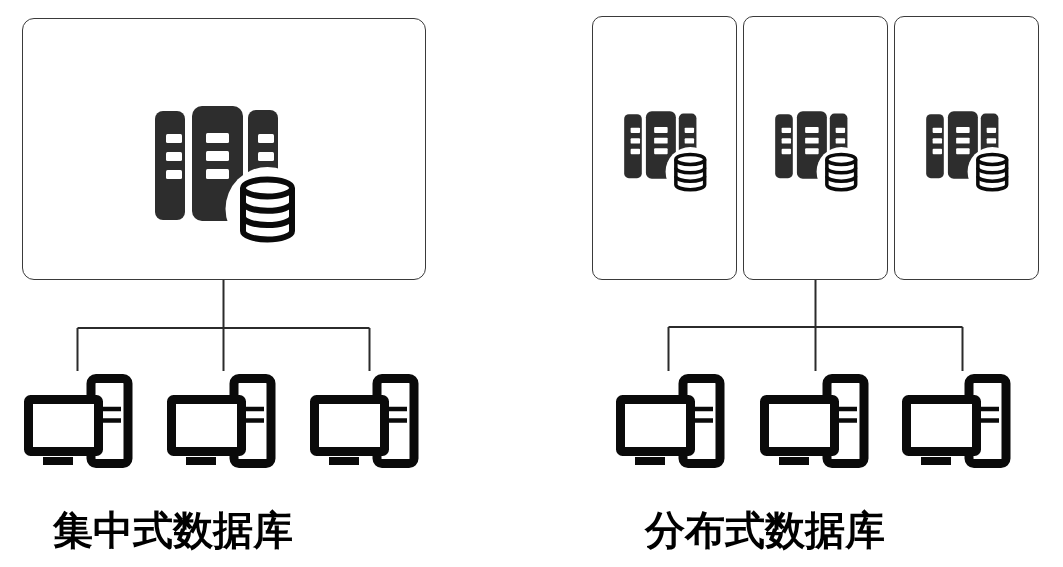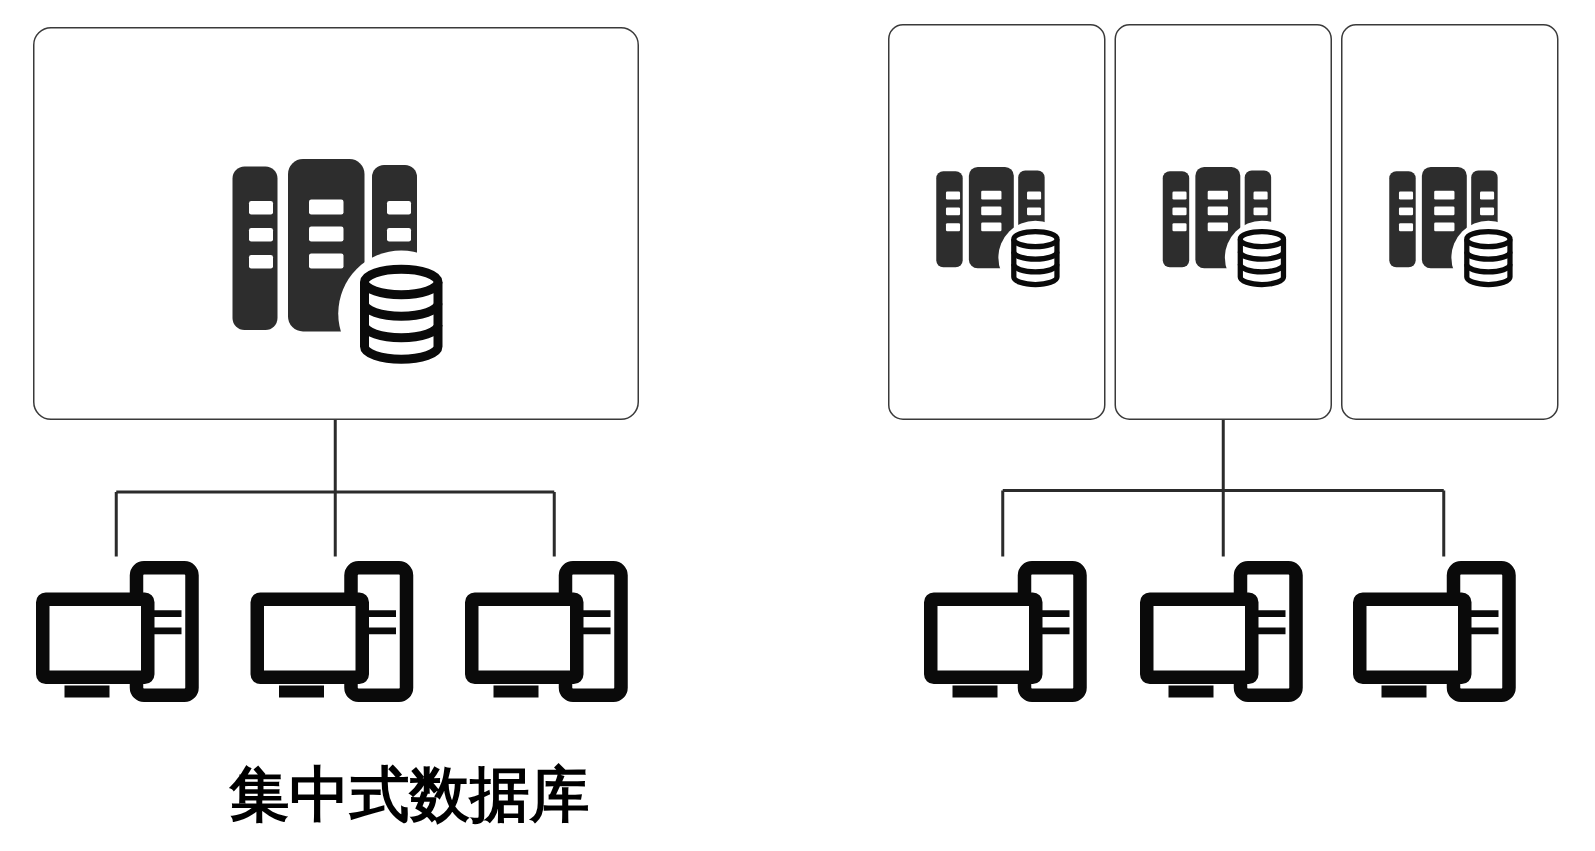--- a/index.html
+++ b/index.html
@@ -28,21 +28,21 @@
   .small-box{top:16px;width:145px;height:264px;border-radius:10px;}
   .sb1{left:592px}.sb2{left:743px}.sb3{left:894px}
   .server-lg{width:143px;height:137px;margin-top:87px;}
   .server-sm{width:84px;height:81px;margin-top:94px;}
   .connectors{position:absolute;left:0;top:0;width:1063px;height:567px;pointer-events:none;}
   .workstation{position:absolute;width:112px;height:97px;top:371px;}
   .ws-l1{left:21px}.ws-l2{left:164px}.ws-l3{left:307px}
   .ws-r1{left:613px}.ws-r2{left:757px}.ws-r3{left:899px}
   .caption{
     position:absolute;top:506px;width:340px;
-    text-align:right;font-size:40px;font-weight:700;
+    text-align:left;font-size:40px;font-weight:700;
     color:var(--label-color);line-height:1.2;white-space:nowrap;
   }
   .cap-left{left:53px}.cap-right{left:645px}
   .defs-holder{position:absolute;width:0;height:0;overflow:hidden;}
 </style>
 </head>
 <body>
 
 <svg class="defs-holder" aria-hidden="true">
   <defs>
@@ -130,14 +130,15 @@
       <use href="#workstation"></use>
     </svg>
   <svg class="workstation ws-r2">
       <use href="#workstation"></use>
     </svg>
   <svg class="workstation ws-r3">
       <use href="#workstation"></use>
     </svg>
 
   <div class="caption cap-left">集中式数据库</div>
+  <div class="caption cap-right">分布式数据库</div>
 
 </div>
 
 </body></html>

